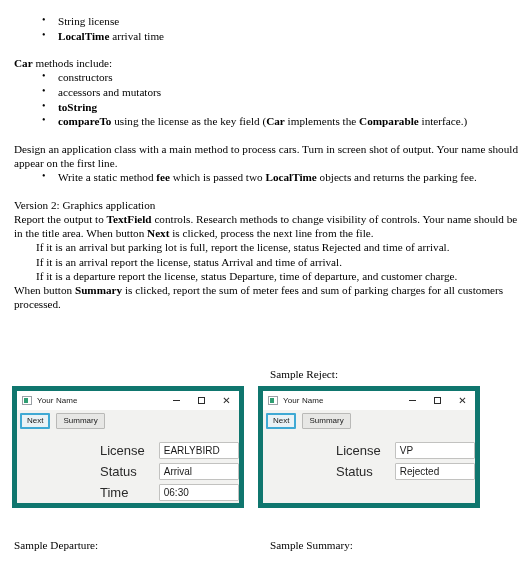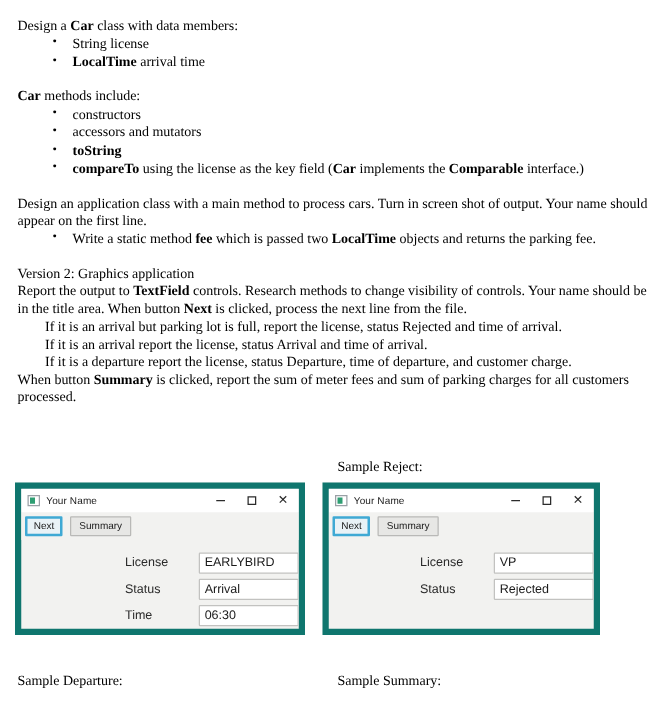--- a/index.html
+++ b/index.html
@@ -222,21 +222,21 @@
     position: relative;
     padding-top: 10px;
   }
   .field-row {
     display: flex;
     align-items: center;
     height: 17px;
     margin-bottom: 4px;
   }
   .field-label {
-    font-size: 10px;
+    font-size: 13px;
     color: #2a2a2a;
     width: 68px;
     white-space: nowrap;
   }
   .field-input {
     background: #ffffff;
     border: 1px solid #c2c2c0;
     border-radius: 1px;
     height: 17px;
     font-size: 10px;
@@ -259,21 +259,20 @@
     width: 92px;
   }
 </style>
 </head>
 <body>
 
 <div class="page">
 
   <div class="doc">
 
-    <p class="para">Design a <b>Car</b> class with data members:</p>
 
     <ul class="bullets">
       <li><span class="bul">•</span><span>String license</span></li>
       <li><span class="bul">•</span><b>LocalTime</b><span> arrival time</span></li>
     </ul>
 
     <div class="spacer"></div>
 
     <p class="para"><b>Car</b> methods include:</p>
 

